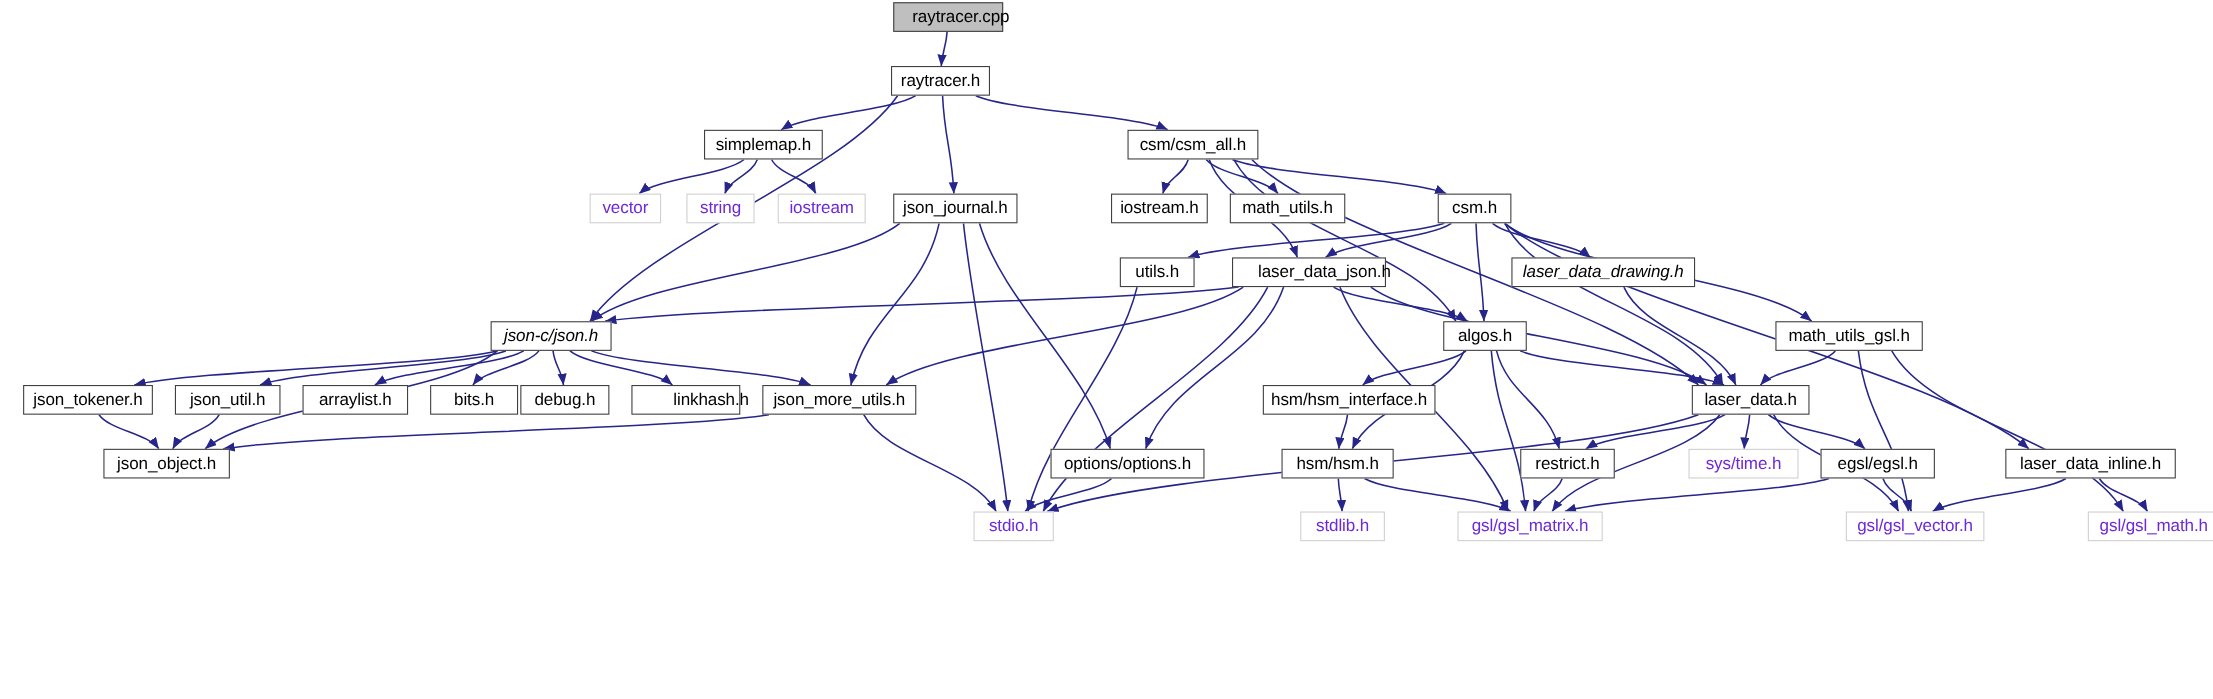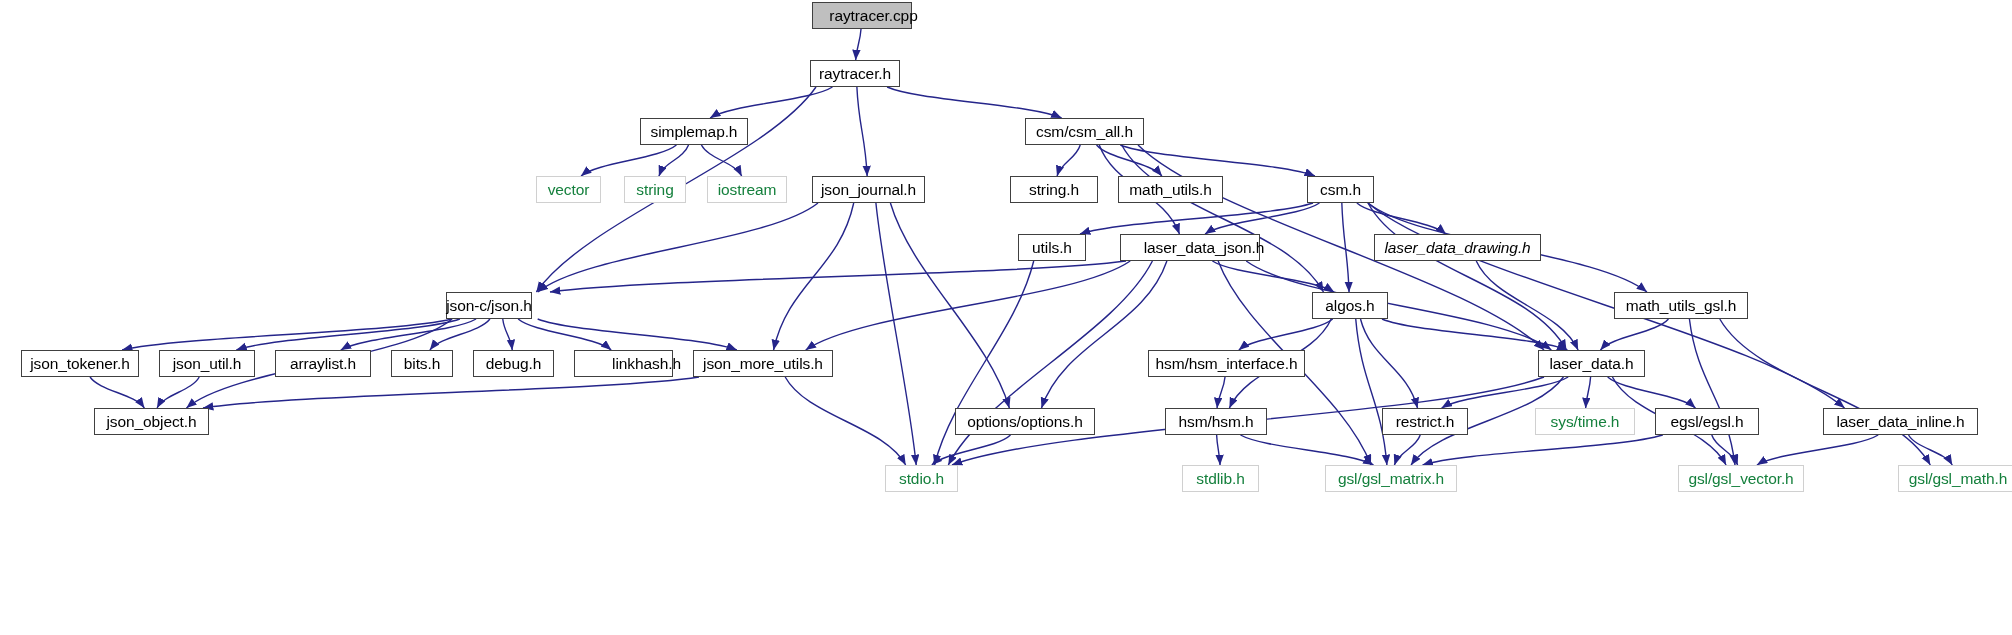--- a/index.html
+++ b/index.html
@@ -41,21 +41,21 @@
     border: 1px solid #404040;
     height: 27px;
     letter-spacing: -0.1px;
   }
   .node.root {
     background: #bfbfbf;
     border: 1px solid #404040;
   }
   .node.dim {
     border: 1px solid #d0d0d0;
-    color: #15803d;
+    color: #6d28d9;
   }
   .node-label {
     pointer-events: none;
   }
 </style>
 </head>
 <body>
 
 <div id="graph-root">
   <svg class="edges" viewBox="0 0 2012 635" preserveAspectRatio="none">
@@ -155,56 +155,56 @@
       <div class="node dim" style="left: 624px; top: 176px; width: 62px;">
         <span class="node-label">string</span>
       </div>
       <div class="node dim" style="left: 707px; top: 176px; width: 80px;">
         <span class="node-label">iostream</span>
       </div>
       <div class="node" style="left: 812px; top: 176px; width: 113px;">
         <span class="node-label">json_journal.h</span>
       </div>
       <div class="node" style="left: 1010px; top: 176px; width: 88px;">
-        <span class="node-label">string.h</span>
+        <span class="node-label">iostream.h</span>
       </div>
       <div class="node" style="left: 1118px; top: 176px; width: 105px;">
         <span class="node-label">math_utils.h</span>
       </div>
       <div class="node" style="left: 1307px; top: 176px; width: 67px;">
         <span class="node-label">csm.h</span>
       </div>
       <div class="node" style="left: 1018px; top: 234px; width: 68px;">
         <span class="node-label">utils.h</span>
       </div>
       <div class="node" style="left: 1120px; top: 234px; width: 140px; padding-left: 28px;">
         <span class="node-label">laser_data_json.h</span>
       </div>
       <div class="node" style="left: 1374px; top: 234px; width: 167px; font-style: italic;">
         <span class="node-label">laser_data_drawing.h</span>
       </div>
-      <div class="node" style="left: 446px; top: 292px; width: 86px;">
+      <div class="node" style="left: 446px; top: 292px; width: 110px; font-style: italic;">
         <span class="node-label">json-c/json.h</span>
       </div>
       <div class="node" style="left: 1312px; top: 292px; width: 76px;">
         <span class="node-label">algos.h</span>
       </div>
       <div class="node" style="left: 1614px; top: 292px; width: 134px;">
         <span class="node-label">math_utils_gsl.h</span>
       </div>
       <div class="node" style="left: 21px; top: 350px; width: 118px;">
         <span class="node-label">json_tokener.h</span>
       </div>
       <div class="node" style="left: 159px; top: 350px; width: 96px;">
         <span class="node-label">json_util.h</span>
       </div>
       <div class="node" style="left: 275px; top: 350px; width: 96px;">
         <span class="node-label">arraylist.h</span>
       </div>
-      <div class="node" style="left: 391px; top: 350px; width: 62px;">
+      <div class="node" style="left: 391px; top: 350px; width: 80px;">
         <span class="node-label">bits.h</span>
       </div>
       <div class="node" style="left: 473px; top: 350px; width: 81px; text-align: right;">
         <span class="node-label">debug.h</span>
       </div>
       <div class="node" style="left: 574px; top: 350px; width: 99px; padding-left: 46px;">
         <span class="node-label">linkhash.h</span>
       </div>
       <div class="node" style="left: 693px; top: 350px; width: 140px;">
         <span class="node-label">json_more_utils.h</span>

